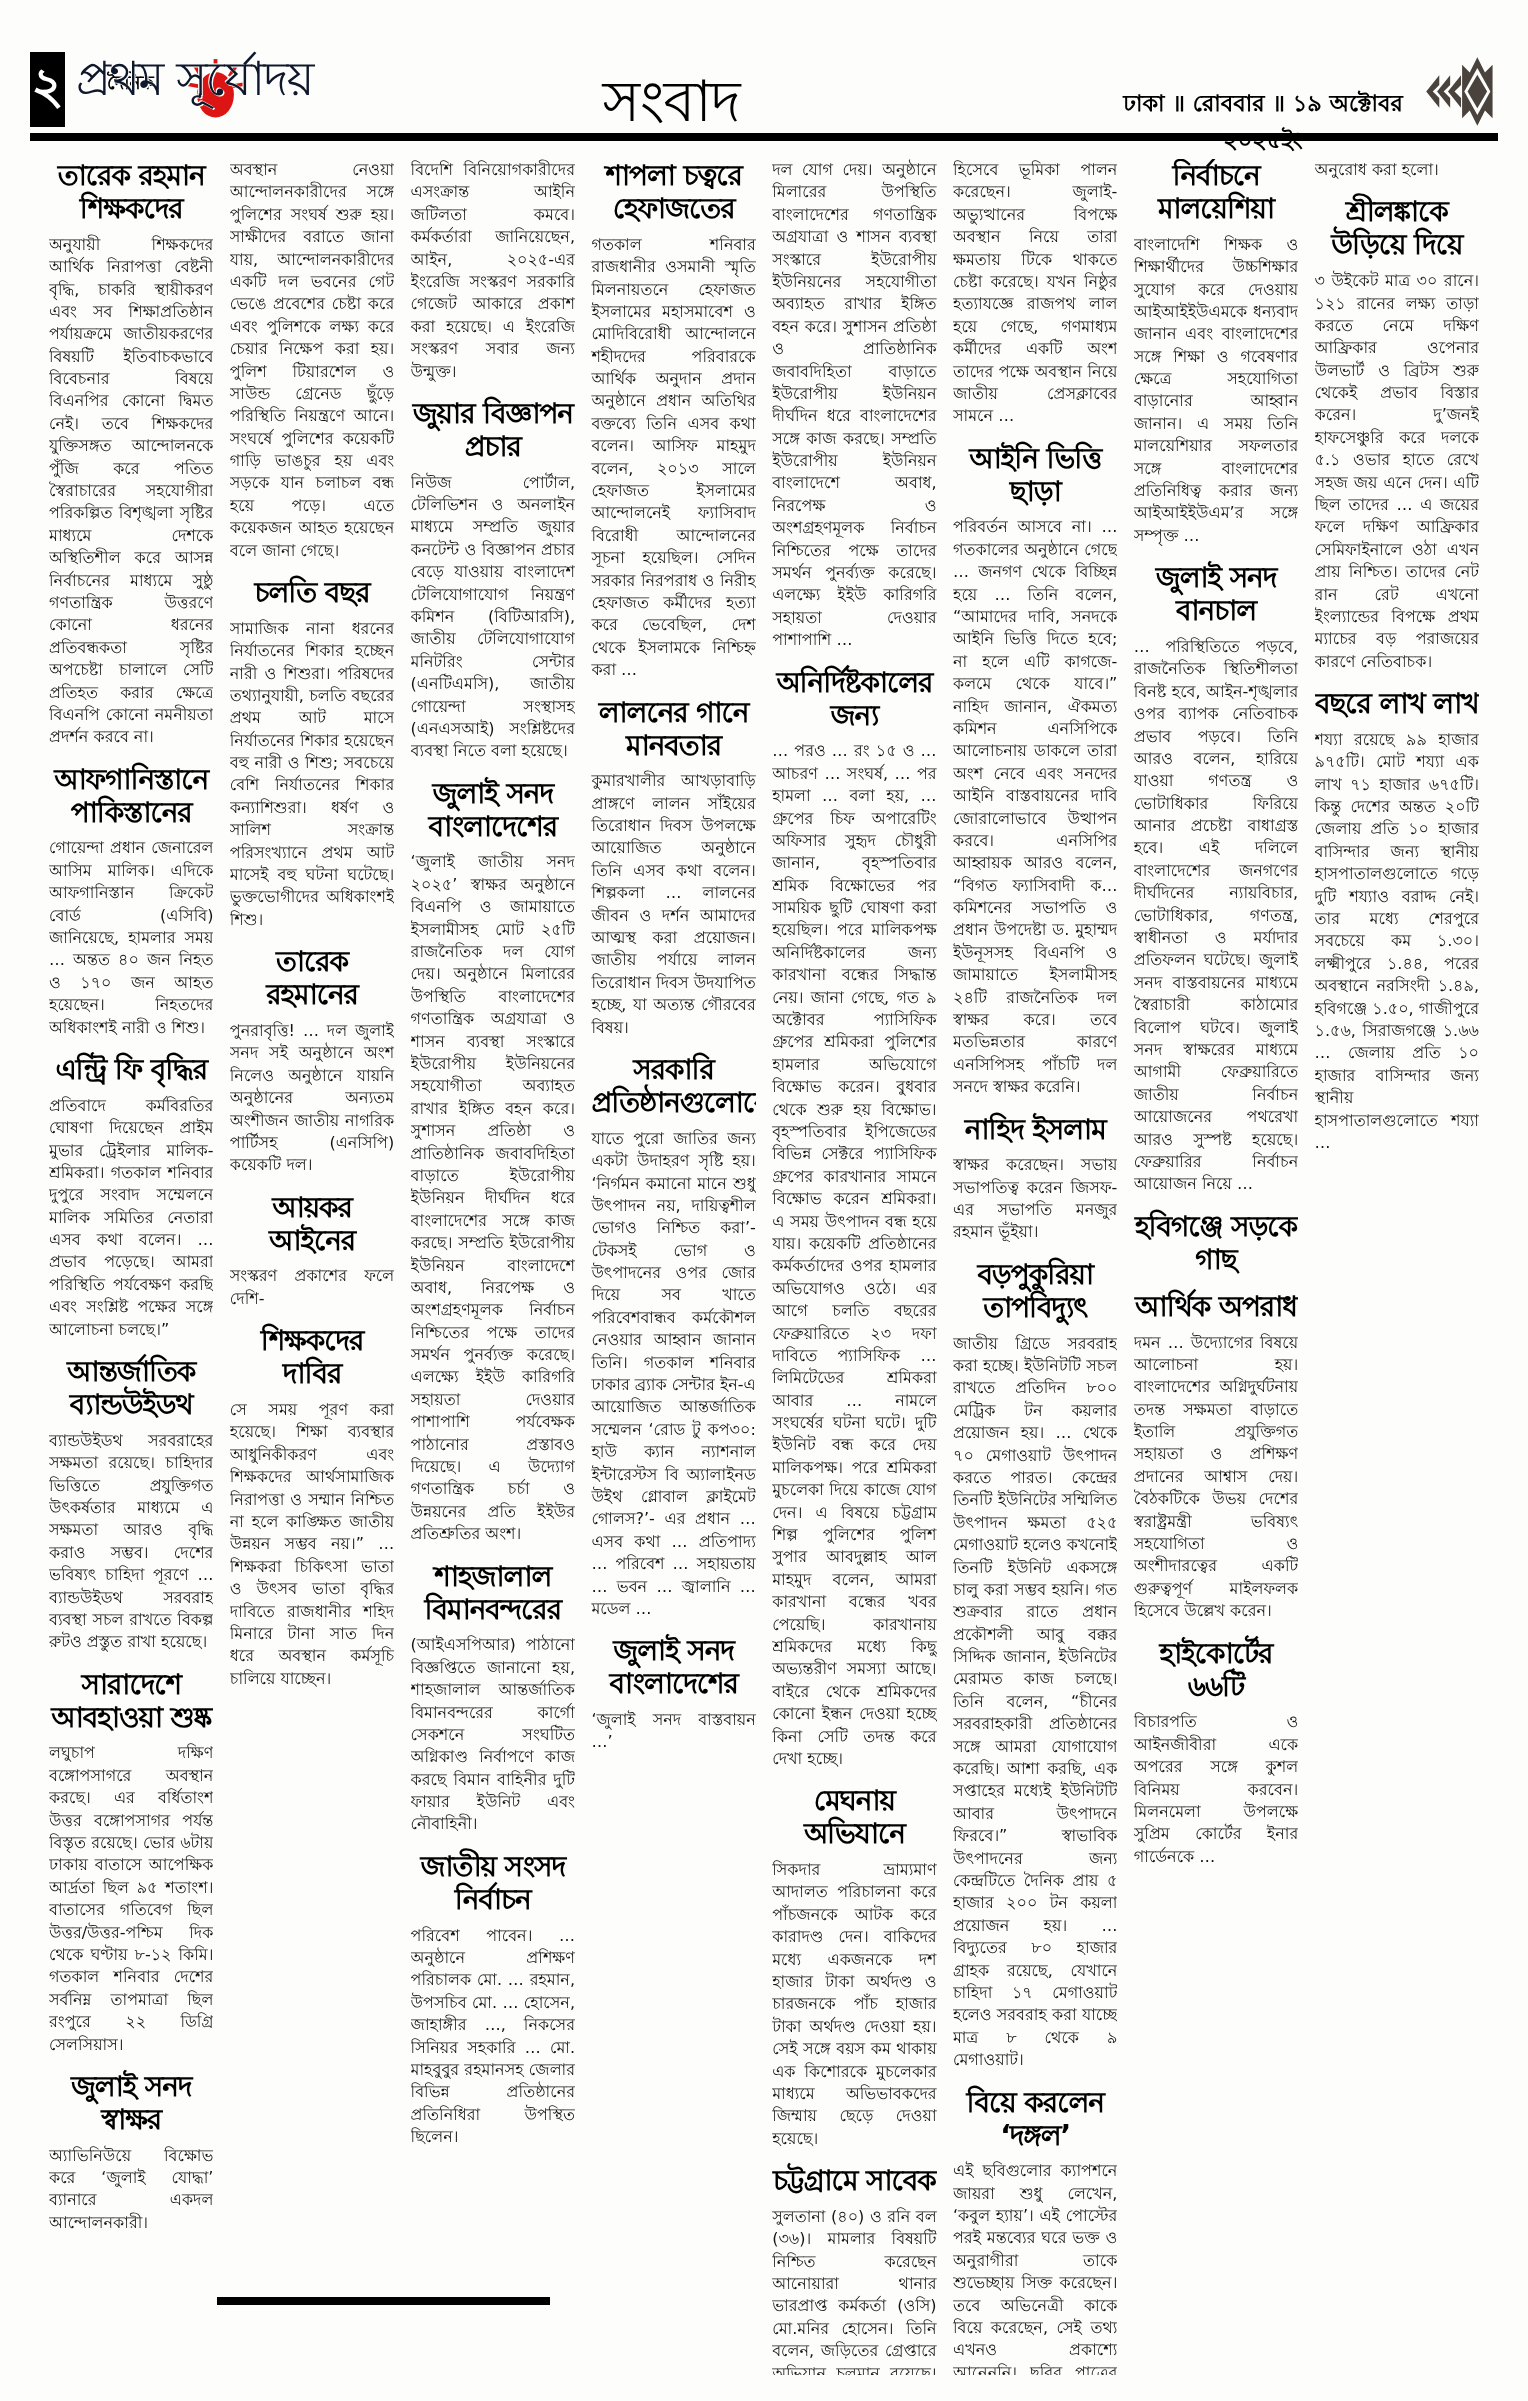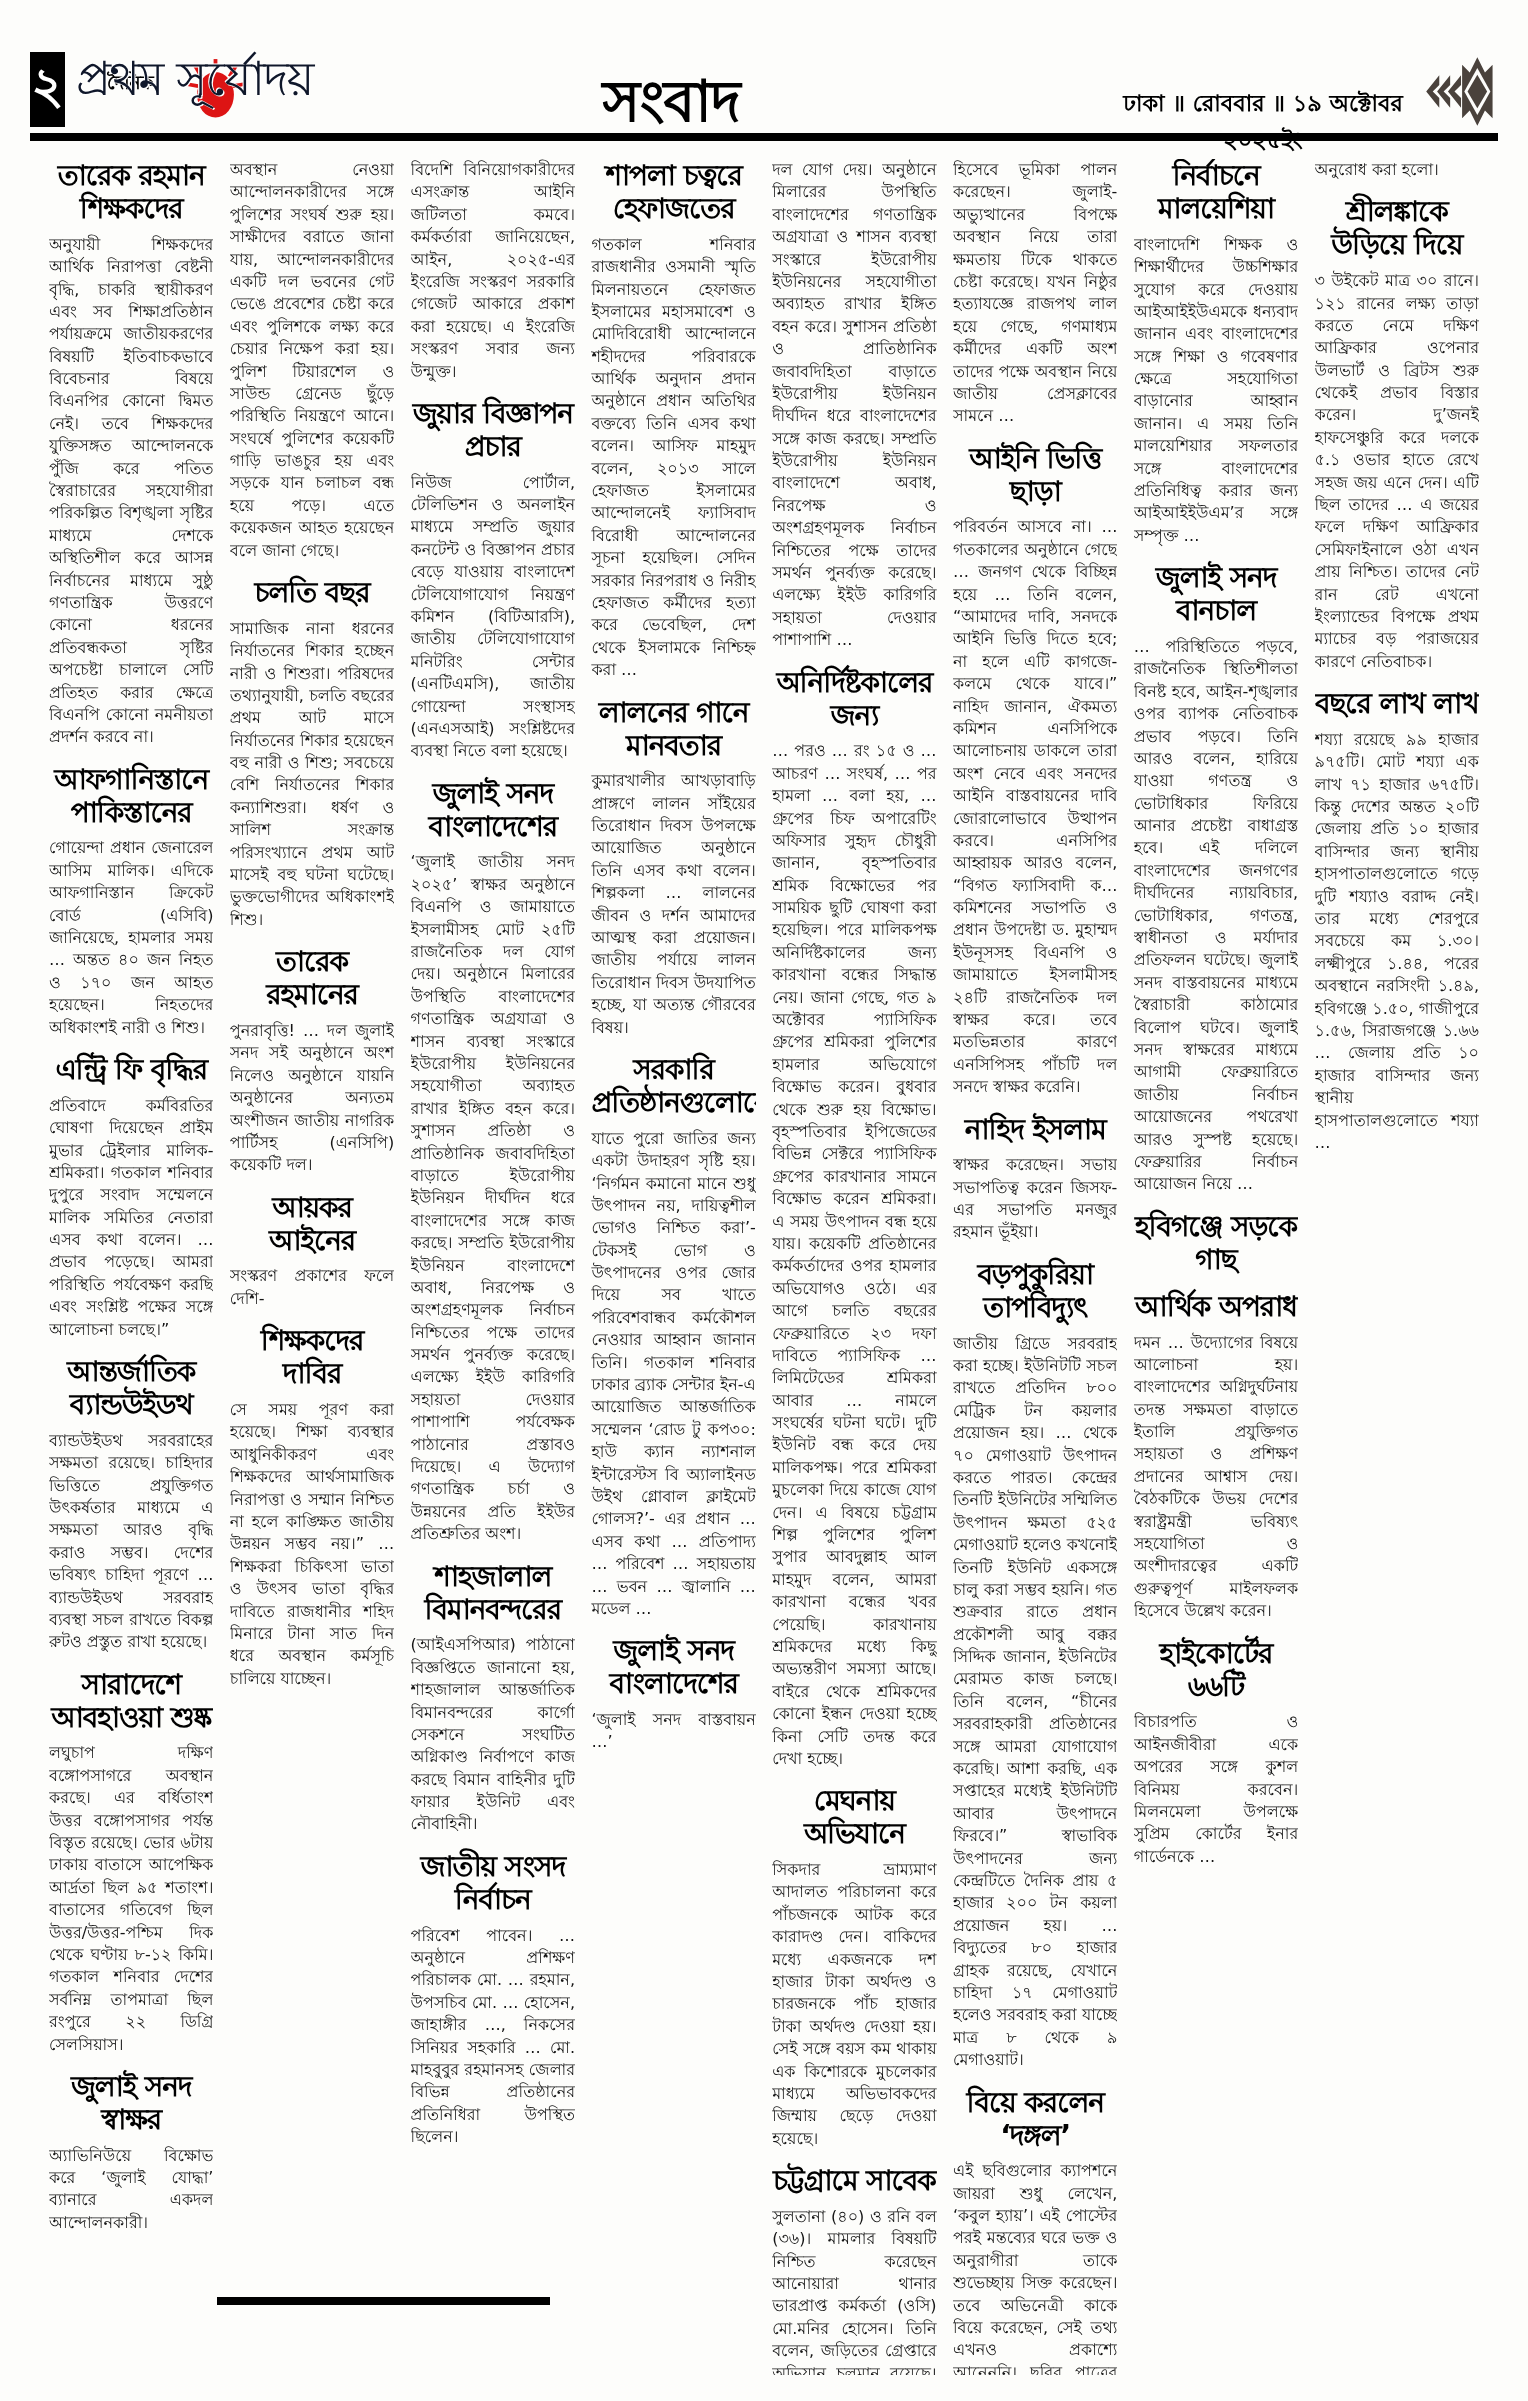--- a/index.html
+++ b/index.html
@@ -10,21 +10,21 @@
   .pagenum-box{position:absolute;left:0;top:4.4px;width:35px;height:75px;background:#000;
                color:#fff;display:flex;align-items:center;justify-content:center;
                font-size:50px;font-weight:bold;}
   .logo{position:absolute;left:46px;top:0;width:229px;height:82px;}
   .logo-daily{position:absolute;left:31px;top:1.1px;font-size:18.6px;font-weight:bold;color:#000;margin-top:20px;}
   .logo-name{position:absolute;left:0;top:6px;width:229px;font-size:47px;font-weight:normal;
              color:#0f172a;letter-spacing:-1.6px;line-height:1.05;white-space:nowrap;
              text-shadow:1.1px 1.1px 0 #fff,-1.1px -1.1px 0 #fff;}
   .logo-sun{position:absolute;left:107px;top:9.8px;}
   .section-title{position:absolute;left:551px;top:9.8px;width:180px;text-align:center;
-                 font-size:57px;font-weight:bold;color:#000;letter-spacing:-1.1px;}
+                 font-size:57px;font-weight:normal;color:#000;letter-spacing:-1.1px;}
   .dateline{position:absolute;left:1053px;top:38px;width:360px;text-align:center;
             font-size:22.4px;font-weight:bold;color:#000;}
   .ornament{position:absolute;right:0;top:7.6px;}
   .masthead-rule{position:absolute;left:30px;right:30px;top:133px;height:8.2px;background:#000;}
   
   .cols{position:absolute;left:49px;right:49px;top:159px;bottom:26px;display:flex;gap:16.4px;overflow:hidden;}
   .col{flex:1 1 0;overflow:hidden;}
   .article{margin-bottom:13px;}
   .jump-head{font-weight:bold;font-size:28px;line-height:1.18;text-align:center;color:#000;
              margin:14px 0 8.7px 0;letter-spacing:-1.1px;}

